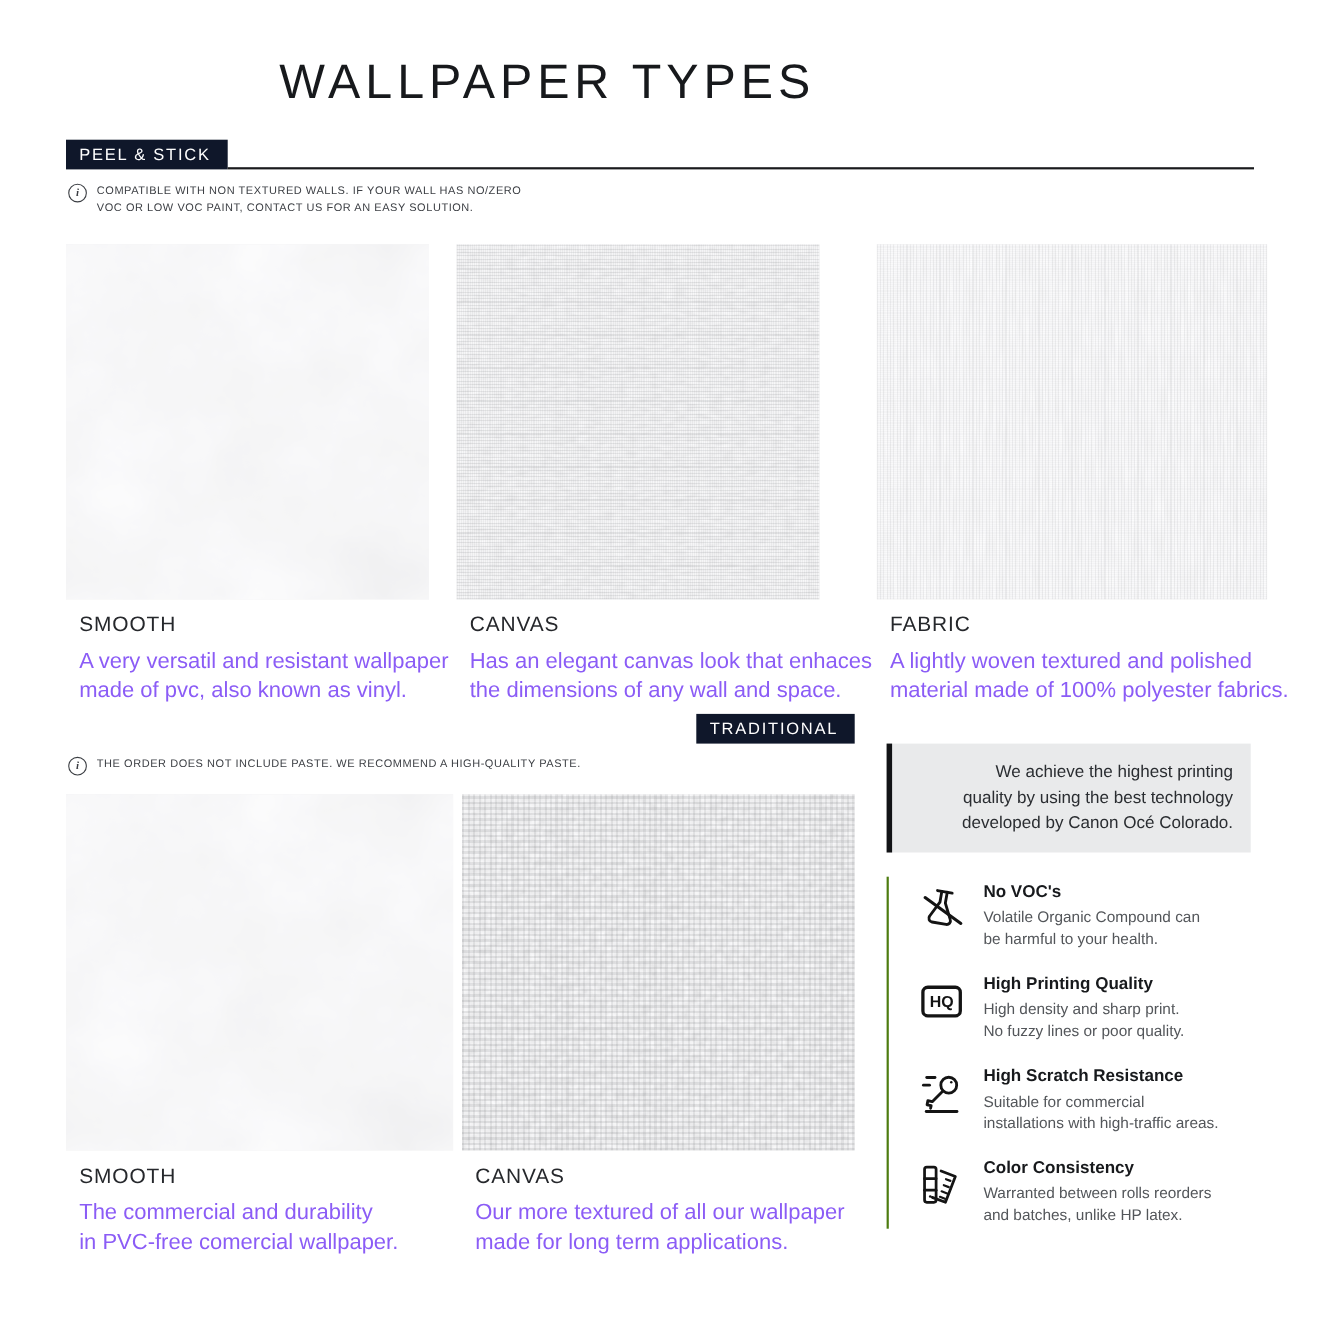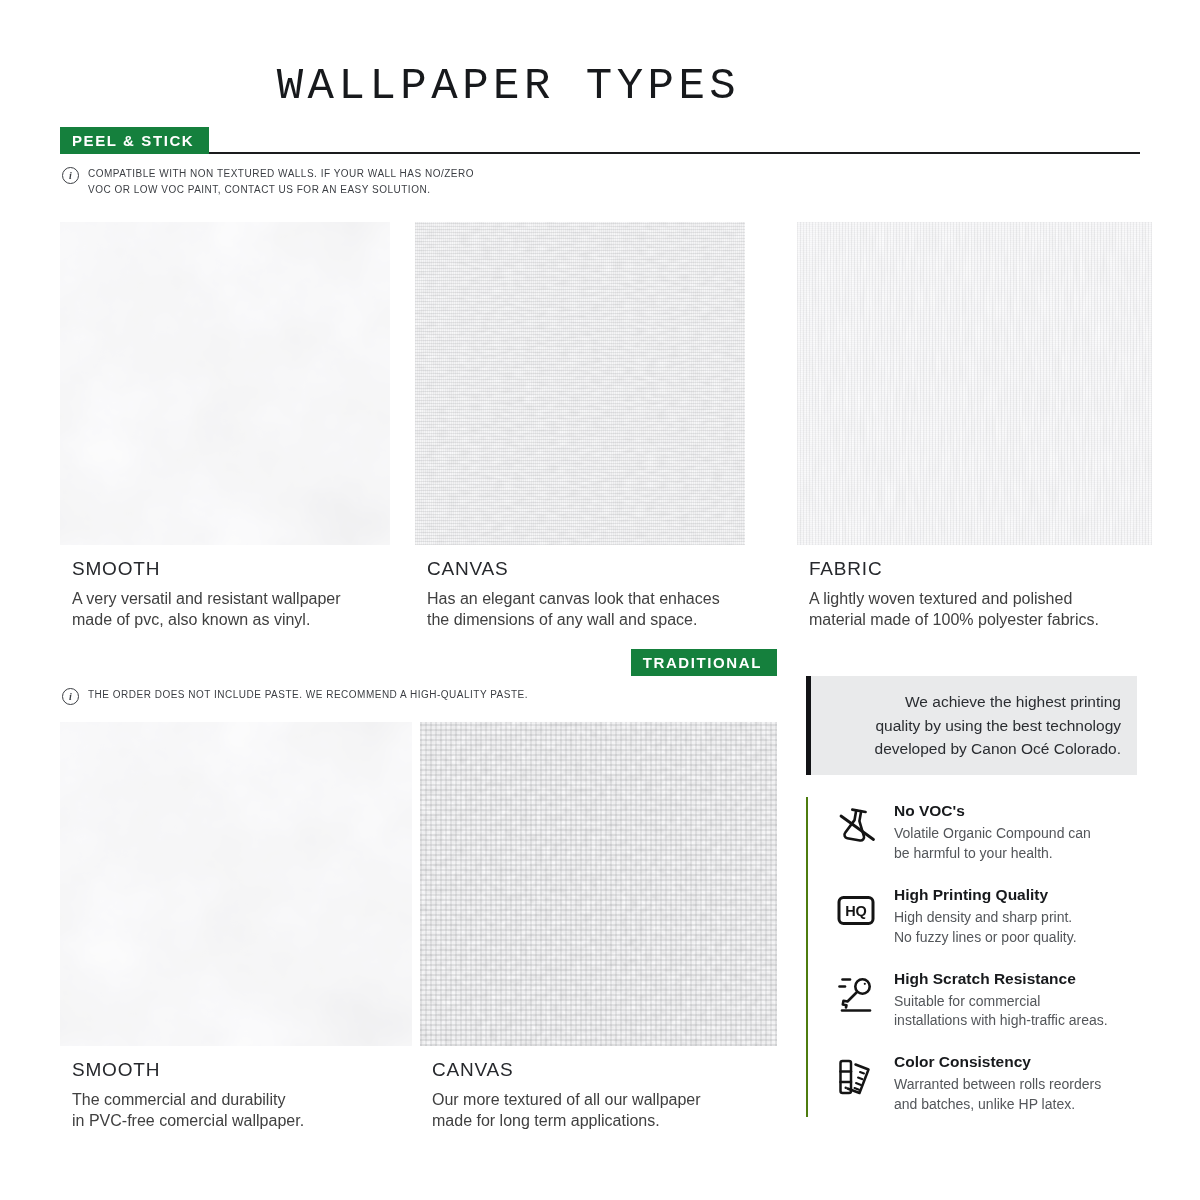--- a/index.html
+++ b/index.html
@@ -1,28 +1,28 @@
 <!DOCTYPE html>
 <html><head>
 <meta charset="utf-8">
 <style>
   html,body{margin:0;padding:0;background:#ffffff;}
   body{width:1200px;height:1200px;position:relative;font-family:"Liberation Sans",sans-serif;color:#17191c;}
   .page{position:absolute;inset:0;width:1200px;height:1200px;overflow:hidden;background:#fff;}
   .defs{position:absolute;width:0;height:0;}
 
   
-  .title{position:absolute;top:50px;left:60px;width:875px;margin:11px;text-align:center;
-         font-size:44px;font-weight:500;letter-spacing:4.5px;color:#17191c;font-family:Liberation Mono, monospace;}
+  .title{position:absolute;top:50px;left:60px;width:875px;margin:0;text-align:center;
+         font-size:44px;font-weight:500;letter-spacing:4.5px;color:#17191c;}
 
   
   .section-header{position:absolute;display:flex;align-items:flex-end;}
   .sh1{top:127px;left:60px;width:1080px;}
   .sh2{top:649px;left:60px;width:717px;flex-direction:column;}
-  .badge{background:#15803d;color:#ffffff;font-size:15px;font-weight:700;letter-spacing:1.6px;
+  .badge{background:#0f172a;color:#ffffff;font-size:15px;font-weight:400;letter-spacing:1.6px;
          line-height:1;padding:6px 15px 6px 12px;white-space:nowrap;}
   .rule{flex:1;border-bottom:2px solid #1a1b1d;height:0;}
 
   
   .note{position:absolute;display:flex;gap:9px;color:#3b3e43;}
   .note1{top:166px;left:62px;width:660px;}
   .note2{top:687px;left:62px;width:720px;}
   .info-icon{flex:none;width:15px;height:15px;margin-top:1px;border:1.4px solid #3b3e43;border-radius:50%;
              display:flex;align-items:center;justify-content:center;font-size:10px;font-weight:700;
              font-family:"Liberation Serif",serif;font-style:italic;}
@@ -44,21 +44,21 @@
       repeating-linear-gradient(0deg,rgba(105,108,112,0.13) 0 1px,rgba(0,0,0,0) 1px 3px),
       repeating-linear-gradient(90deg,rgba(105,108,112,0.07) 0 1px,rgba(0,0,0,0) 1px 2px);}
   .weave.fabric{background:
       repeating-linear-gradient(90deg,rgba(120,122,126,0.10) 0 1px,rgba(0,0,0,0) 1px 3px),
       repeating-linear-gradient(0deg,rgba(120,122,126,0.04) 0 1px,rgba(0,0,0,0) 1px 2px);}
   .weave.burlap{background:
       repeating-linear-gradient(0deg,rgba(95,98,102,0.13) 0 2px,rgba(0,0,0,0) 2px 5px),
       repeating-linear-gradient(90deg,rgba(95,98,102,0.11) 0 2px,rgba(0,0,0,0) 2px 5px);}
   figcaption{padding:0;margin-left:12px;}
   .s-label{margin:13px 0 0 0;font-size:19px;font-weight:500;letter-spacing:0.8px;color:#26282c;}
-  .s-desc{margin:8px 0 0 0;font-size:16px;line-height:1.33;color:#404040;}
+  .s-desc{margin:8px 0 0 0;font-size:20px;line-height:1.33;color:#8b5cf6;}
   .dl{display:block;white-space:nowrap;}
 
   
   .quote{position:absolute;left:806px;top:676px;width:331px;box-sizing:border-box;
          background:#e9eaeb;border-left:5px solid #121316;padding:14px 16px 14px 17px;
          font-size:15.5px;line-height:1.52;color:#2a2d31;}
   .ql{display:block;white-space:nowrap;text-align:right;}
   .features{position:absolute;left:806px;top:797px;width:336px;box-sizing:border-box;
             border-left:2px solid #4d7c0f;padding:5px 0 2px 26px;}
   .feature{display:flex;gap:16px;margin-bottom:22px;}

